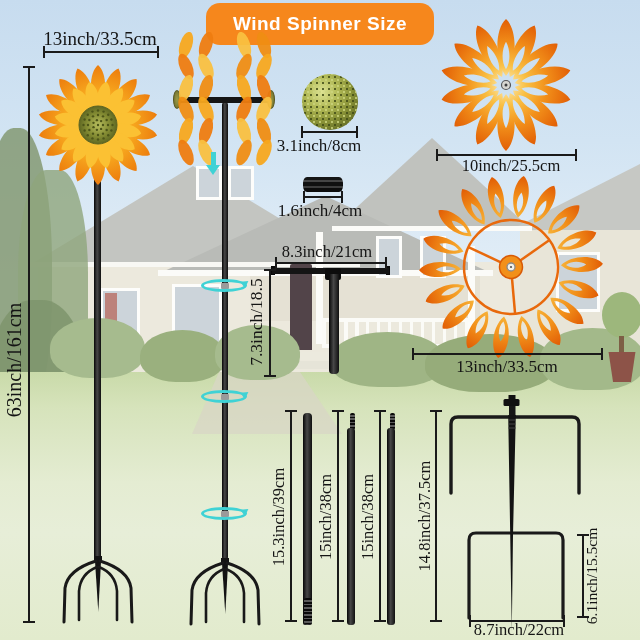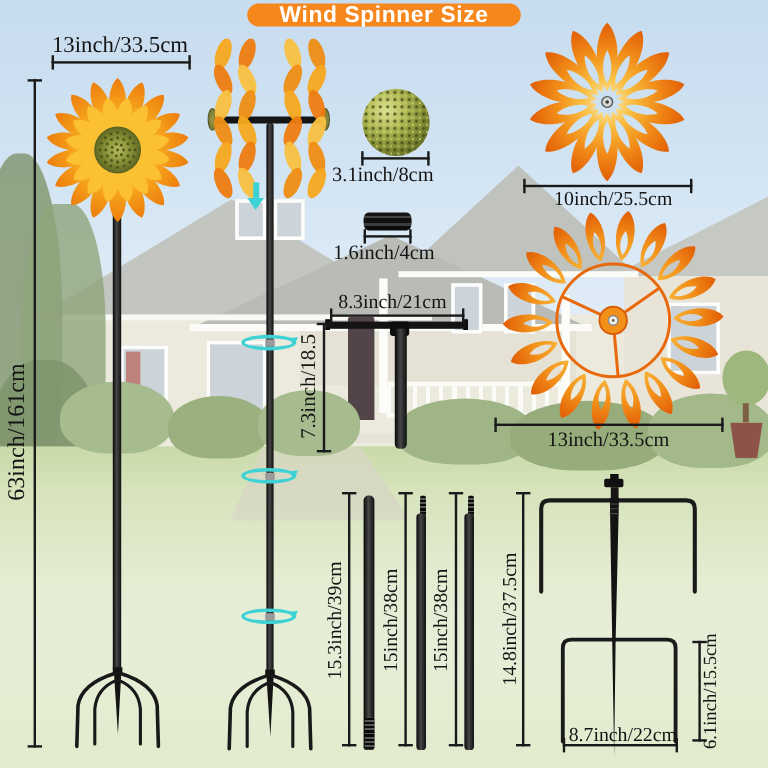--- a/index.html
+++ b/index.html
@@ -16,21 +16,21 @@
   .dimh::before,.dimh::after{content:"";position:absolute;top:-5px;width:2px;height:12px;background:#1a1a1a;}
   .dimh::before{left:0;} .dimh::after{right:0;}
   .dimv{position:absolute;width:2px;background:#1a1a1a;}
   .dimv::before,.dimv::after{content:"";position:absolute;left:-5px;width:12px;height:2px;background:#1a1a1a;}
   .dimv::before{top:0;} .dimv::after{bottom:0;}
   .dlabel{position:absolute;font-family:"Liberation Serif",serif;color:#141414;white-space:nowrap;transform:translate(-50%,-50%);line-height:1;}
   .dlabel.v{transform:translate(-50%,-50%) rotate(-90deg);}
   
   .pole{position:absolute;background:linear-gradient(90deg,#060606,#474747 45%,#101010);border-radius:3px;}
   .threads{position:absolute;background:repeating-linear-gradient(180deg,#0a0a0a 0 2px,#5a5a5a 2px 3.5px);border-radius:2px;}
-  .titlepill{position:absolute;left:206px;top:3px;width:228px;height:19px;background:#f6871c;border-radius:14px;
+  .titlepill{position:absolute;left:206px;top:3px;width:228px;height:42px;background:#f6871c;border-radius:14px;
              display:flex;align-items:center;justify-content:center;color:#fff;font-weight:bold;font-size:19px;letter-spacing:.5px;}
   .rring{position:absolute;width:46px;height:13px;border:3px solid #3fd2d5;border-radius:50%;box-sizing:border-box;}
   .rring::after{content:"";position:absolute;right:-5px;top:-3px;width:0;height:0;border-left:7px solid #3fd2d5;border-top:4px solid transparent;border-bottom:4px solid transparent;transform:rotate(-35deg);}
   .joint{position:absolute;width:8px;height:6px;background:#9a9a9a;border-radius:1px;}
   .hubdisc{position:absolute;width:8px;height:19px;border-radius:50%;background:radial-gradient(#9a9a48,#6c6c2a);border:1px solid #55551f;box-sizing:border-box;}
   .arrowdown-bar{position:absolute;left:211px;top:152px;width:5px;height:13px;background:#3fd2d5;}
   .arrowdown-tip{position:absolute;left:206px;top:165px;width:0;height:0;border-left:7.5px solid transparent;border-right:7.5px solid transparent;border-top:10px solid #3fd2d5;}
   .speckle{position:absolute;inset:0;border-radius:50%;opacity:.8;
      background-image:radial-gradient(#3f4a16 1.1px,rgba(0,0,0,0) 1.4px),radial-gradient(#cdd67f .9px,rgba(0,0,0,0) 1.2px);
      background-size:6px 6px,6px 6px;background-position:0 0,3px 3px;}
@@ -345,14 +345,14 @@
   <span class="dlabel" style="left:320px;top:210px;font-size:17px;">1.6inch/4cm</span>
   <span class="dlabel" style="left:327px;top:252px;font-size:16.5px;">8.3inch/21cm</span>
   <span class="dlabel v" style="left:257px;top:322px;font-size:17.5px;">7.3inch/18.5</span>
   <span class="dlabel" style="left:511px;top:166px;font-size:16.5px;">10inch/25.5cm</span>
   <span class="dlabel" style="left:507px;top:366px;font-size:17px;">13inch/33.5cm</span>
   <span class="dlabel v" style="left:279px;top:517px;font-size:16.5px;">15.3inch/39cm</span>
   <span class="dlabel v" style="left:326px;top:517px;font-size:16.5px;">15inch/38cm</span>
   <span class="dlabel v" style="left:368px;top:517px;font-size:16.5px;">15inch/38cm</span>
   <span class="dlabel v" style="left:425px;top:516px;font-size:16.5px;">14.8inch/37.5cm</span>
   <span class="dlabel v" style="left:592px;top:576px;font-size:15.5px;">6.1inch/15.5cm</span>
-  <span class="dlabel" style="left:519px;top:613px;font-size:16.5px;">8.7inch/22cm</span>
+  <span class="dlabel" style="left:519px;top:630px;font-size:16.5px;">8.7inch/22cm</span>
 </div>
 
 </body></html>

